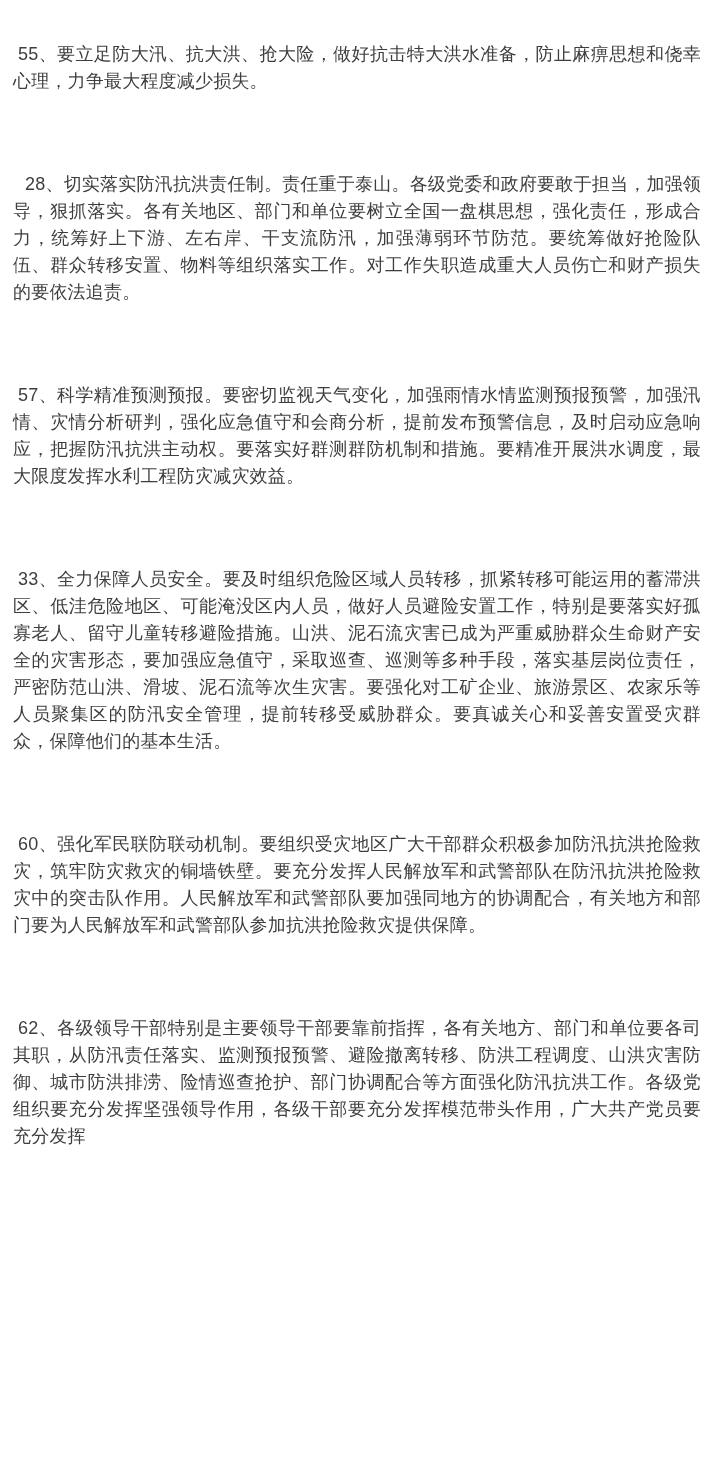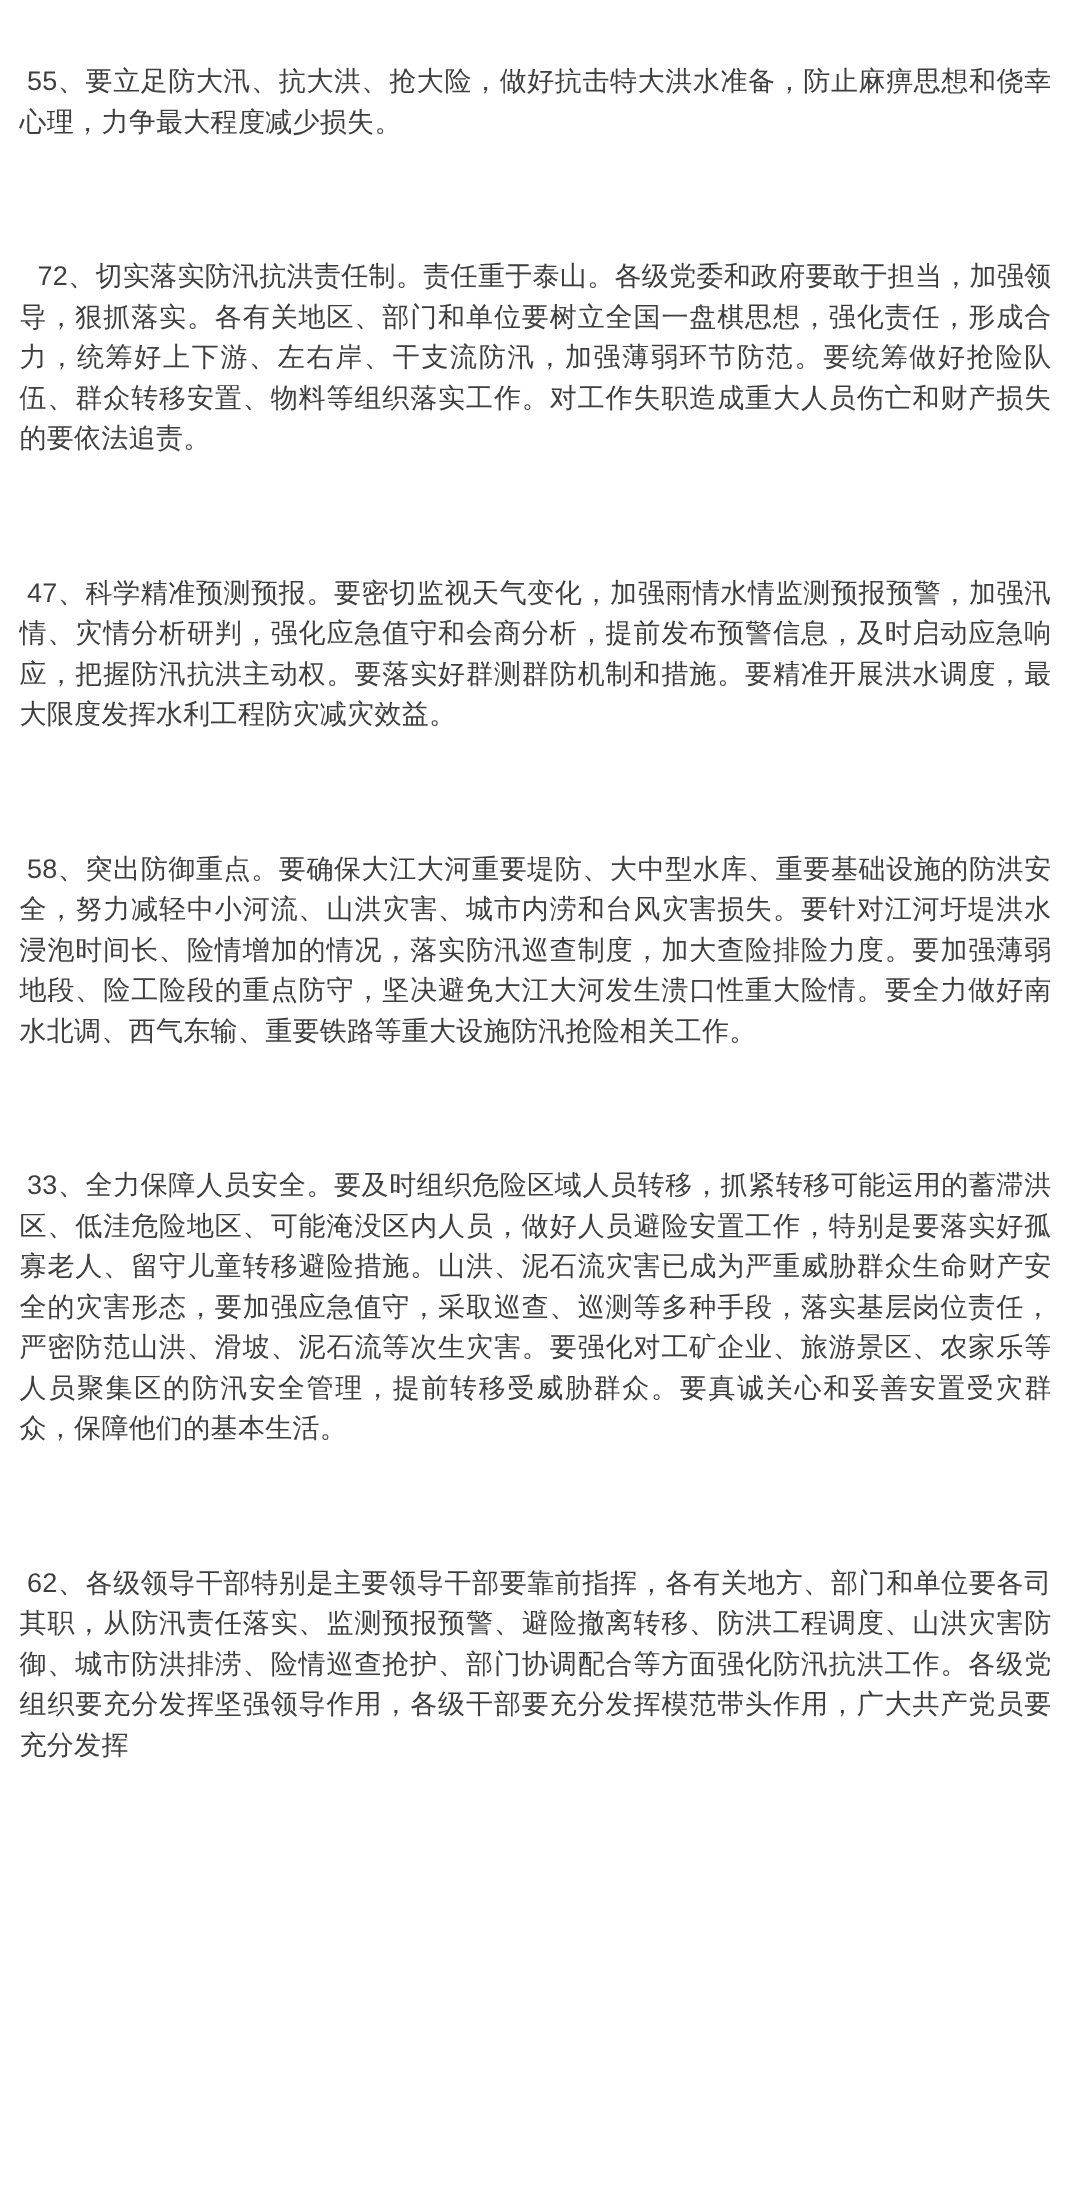--- a/index.html
+++ b/index.html
@@ -36,18 +36,18 @@
   }
   .para:last-child {
     margin-bottom: 0;
   }
 </style>
 </head>
 <body>
 
 <div class="article">
   <p class="para">55、要立足防大汛、抗大洪、抢大险，做好抗击特大洪水准备，防止麻痹思想和侥幸心理，力争最大程度减少损失。</p>
-  <p class="para extra-indent">72、切实落实防汛抗洪责任制。责任重于泰山。各级党委和政府要敢于担当，加强领导，狠抓落实。各有关地区、部门和单位要树立全国一盘棋思想，强化责任，形成合力，统筹好上下游、左右岸、干支流防汛，加强薄弱环节防范。要统筹做好抢险队伍、群众转移安置、物料等组织落实工作。对工作失职造成重大人员伤亡和财产损失的要依法追责。</p>
-  <p class="para">47、科学精准预测预报。要密切监视天气变化，加强雨情水情监测预报预警，加强汛情、灾情分析研判，强化应急值守和会商分析，提前发布预警信息，及时启动应急响应，把握防汛抗洪主动权。要落实好群测群防机制和措施。要精准开展洪水调度，最大限度发挥水利工程防灾减灾效益。</p>
-  <p class="para">58、突出防御重点。要确保大江大河重要堤防、大中型水库、重要基础设施的防洪安全，努力减轻中小河流、山洪灾害、城市内涝和台风灾害损失。要针对江河圩堤洪水浸泡时间长、险情增加的情况，落实防汛巡查制度，加大查险排险力度。要加强薄弱地段、险工险段的重点防守，坚决避免大江大河发生溃口性重大险情。要全力做好南水北调、西气东输、重要铁路等重大设施防汛抢险相关工作。</p>
+  <p class="para extra-indent">28、切实落实防汛抗洪责任制。责任重于泰山。各级党委和政府要敢于担当，加强领导，狠抓落实。各有关地区、部门和单位要树立全国一盘棋思想，强化责任，形成合力，统筹好上下游、左右岸、干支流防汛，加强薄弱环节防范。要统筹做好抢险队伍、群众转移安置、物料等组织落实工作。对工作失职造成重大人员伤亡和财产损失的要依法追责。</p>
+  <p class="para">57、科学精准预测预报。要密切监视天气变化，加强雨情水情监测预报预警，加强汛情、灾情分析研判，强化应急值守和会商分析，提前发布预警信息，及时启动应急响应，把握防汛抗洪主动权。要落实好群测群防机制和措施。要精准开展洪水调度，最大限度发挥水利工程防灾减灾效益。</p>
   <p class="para">33、全力保障人员安全。要及时组织危险区域人员转移，抓紧转移可能运用的蓄滞洪区、低洼危险地区、可能淹没区内人员，做好人员避险安置工作，特别是要落实好孤寡老人、留守儿童转移避险措施。山洪、泥石流灾害已成为严重威胁群众生命财产安全的灾害形态，要加强应急值守，采取巡查、巡测等多种手段，落实基层岗位责任，严密防范山洪、滑坡、泥石流等次生灾害。要强化对工矿企业、旅游景区、农家乐等人员聚集区的防汛安全管理，提前转移受威胁群众。要真诚关心和妥善安置受灾群众，保障他们的基本生活。</p>
+  <p class="para">60、强化军民联防联动机制。要组织受灾地区广大干部群众积极参加防汛抗洪抢险救灾，筑牢防灾救灾的铜墙铁壁。要充分发挥人民解放军和武警部队在防汛抗洪抢险救灾中的突击队作用。人民解放军和武警部队要加强同地方的协调配合，有关地方和部门要为人民解放军和武警部队参加抗洪抢险救灾提供保障。</p>
   <p class="para">62、各级领导干部特别是主要领导干部要靠前指挥，各有关地方、部门和单位要各司其职，从防汛责任落实、监测预报预警、避险撤离转移、防洪工程调度、山洪灾害防御、城市防洪排涝、险情巡查抢护、部门协调配合等方面强化防汛抗洪工作。各级党组织要充分发挥坚强领导作用，各级干部要充分发挥模范带头作用，广大共产党员要充分发挥</p>
 </div>
 
 </body></html>

